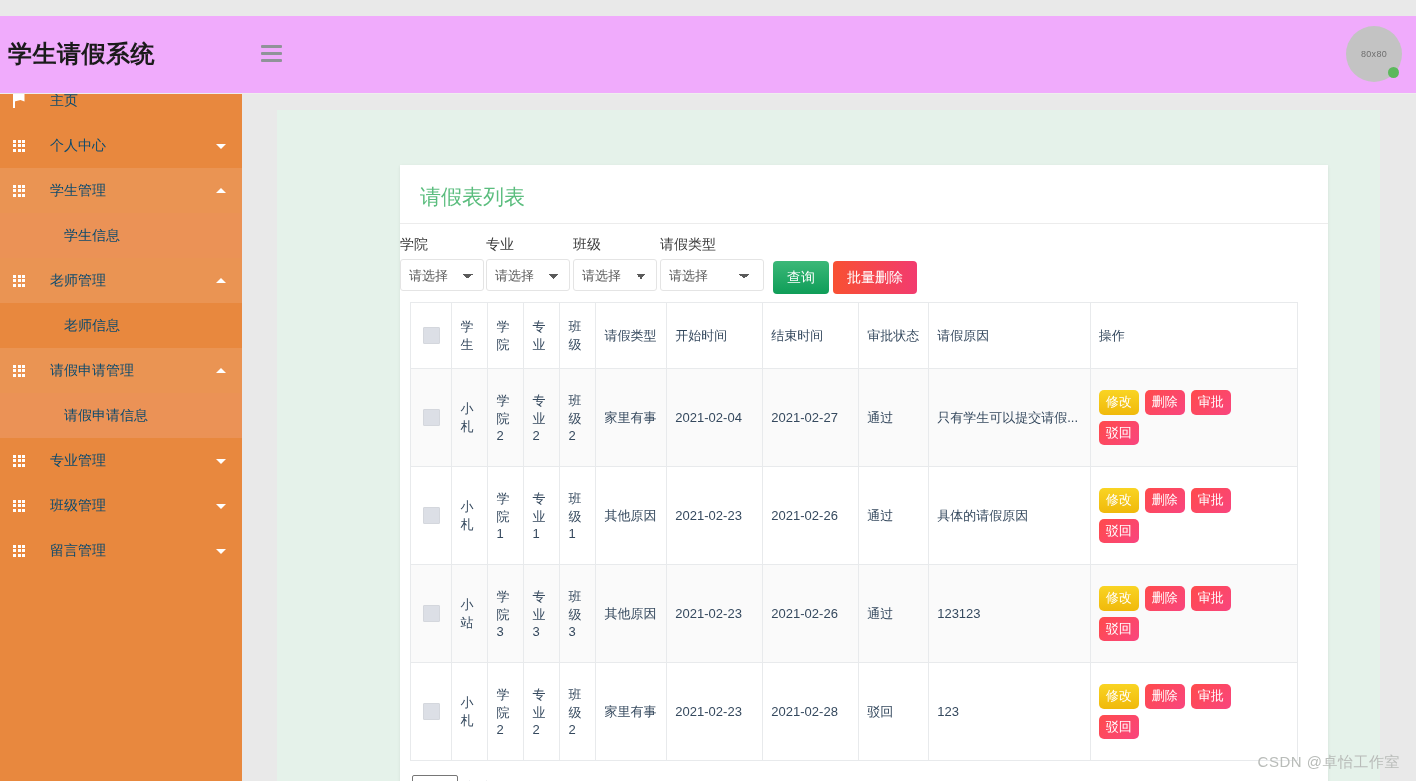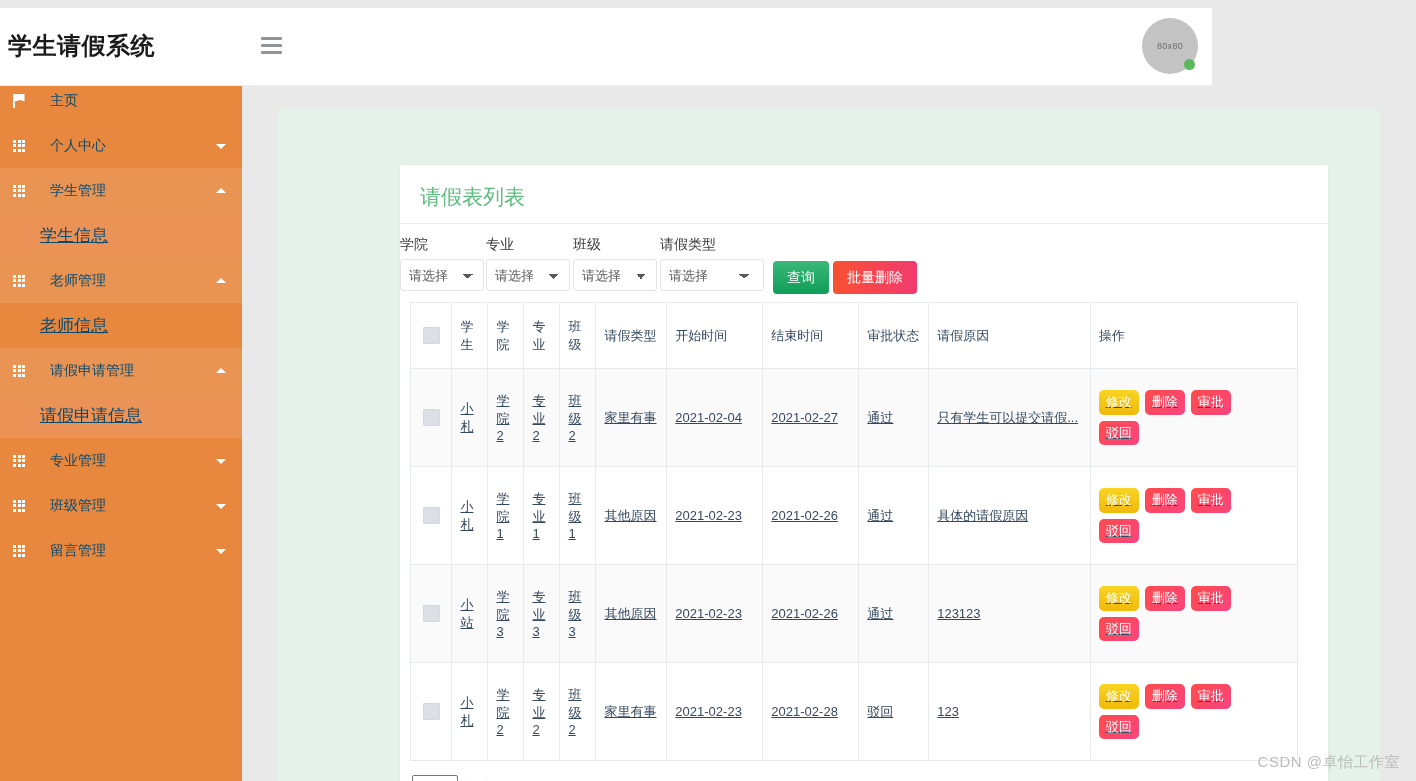--- a/index.html
+++ b/index.html
@@ -6,23 +6,23 @@
   html, body {
     margin: 0; padding: 0;
     width: 1416px; height: 781px;
     overflow: hidden;
     background: #e9e9e9;
     font-family: "Liberation Sans", "DejaVu Sans", sans-serif;
   }
 
   
   .topbar {
-    position: absolute; top: 8px; left: 0;
-    width: 1212px; height: 78px;
-    background: #ffffff;
+    position: absolute; top: 16px; left: 0;
+    width: 1416px; height: 78px;
+    background: #f0abfc;
     border-bottom: 1px solid #eeeeee;
     z-index: 30;
   }
   .brand {
     position: absolute; left: 8px; top: 22px;
     font-size: 24px; font-weight: bold; color: #1b1b1b;
     letter-spacing: 0.5px;
     white-space: nowrap;
   }
   .hamburger {
@@ -62,23 +62,22 @@
     height: 45px;
     display: flex; align-items: center;
     color: #0c4a6e;
     font-size: 14px;
     cursor: pointer;
   }
   .menu-item.lvl1 { padding-left: 0; }
   .menu-item.open { background: #ea9453; }
   .menu-item.sub {
     background: #e8883e;
-    padding-left: 24px;
-    font-size: 17px;
-    text-decoration: underline;
+    padding-left: 48px;
+    font-size: 14px;
   }
   .menu-item.sub.active { background: #eb9256; }
   .mi-icon {
     width: 30px; margin-left: 4px;
     display: flex; align-items: center; justify-content: center;
   }
   .mi-label { margin-left: 16px; white-space: nowrap; }
   .mi-caret {
     position: absolute; right: 16px; top: 50%;
     width: 0; height: 0;
@@ -185,21 +184,21 @@
     padding: 9px 8px;
     vertical-align: middle;
     text-align: left;
     word-break: break-all;
   }
   table.grid th {
     font-weight: normal;
     color: #35495e;
     height: 66px;
   }
-  table.grid tbody tr { height: 98px; text-decoration: underline; }
+  table.grid tbody tr { height: 98px; }
   table.grid tbody tr:nth-child(odd) { background: #fafafa; }
   table.grid tbody tr:nth-child(even) { background: #ffffff; }
   .cb {
     display: inline-block;
     width: 17px; height: 17px;
     background: #dcdfe6;
     border: 1px solid #d4d7dd;
     border-radius: 1px;
     cursor: pointer;
     vertical-align: middle;

